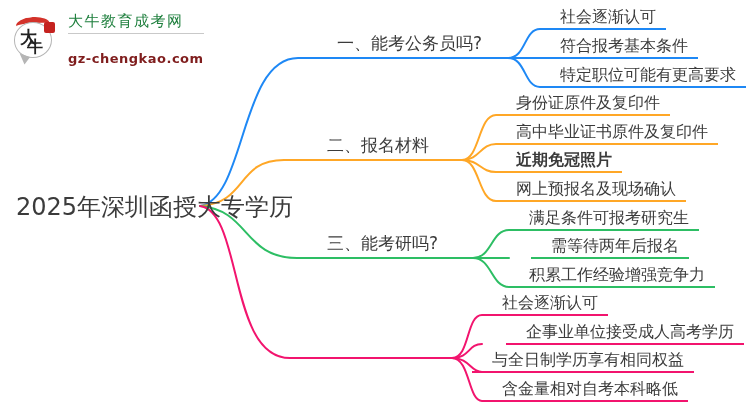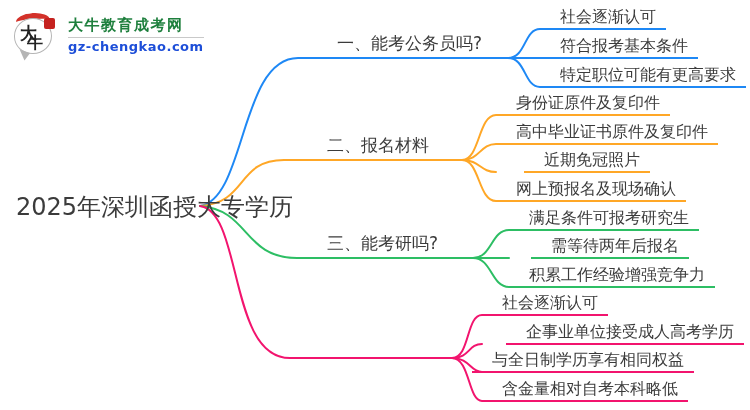--- a/index.html
+++ b/index.html
@@ -19,23 +19,23 @@
             border-top:9px solid #b5b5b5; transform:rotate(18deg); }
   .beret { position:absolute; left:4px; top:1px; width:34px; height:16px;
            border-top:6px solid #d3322a; border-radius:50%; transform:rotate(-4deg); }
   .seal { position:absolute; right:3px; top:6px; width:11px; height:11px; background:#c5221f;
           border-radius:2px; color:#fff; font-size:6px; line-height:11px; text-align:center; }
   .logo-da  { position:absolute; left:8px;  top:10px; font-size:17px; font-weight:bold; color:#222;
               font-family:"DejaVu Serif","Liberation Serif",serif; }
   .logo-niu { position:absolute; left:15px; top:21px; font-size:16px; font-weight:bold; color:#222;
               font-family:"DejaVu Serif","Liberation Serif",serif; }
   .logo-text { margin-left:10px; }
-  .logo-title { font-size:15px; font-weight:bold; color:#1e7f3d; letter-spacing:1.5px; }
-  .logo-url { font-size:13px; font-weight:bold; color:#1d4ed8; border-top:1px solid #c9c9c9;
-              margin-top:2px; padding-top:1px; letter-spacing:.5px; }
+  .logo-title { font-size:15px; font-weight:normal; color:#1e7f3d; letter-spacing:1.5px; }
+  .logo-url { font-size:13px; font-weight:bold; color:#7f1d1d; border-top:1px solid #c9c9c9;
+              margin-top:2px; padding-top:17px; letter-spacing:.5px; }
 
   
   .node { position:absolute; color:#3b3b3b; white-space:nowrap; }
   .root-label { font-size:24px; line-height:22px; }
   .branch-label { font-size:17px; line-height:22px; }
   .child-label { font-size:16px; line-height:21px; padding:0 10px 1px 20px; border-bottom:2px solid; }
 </style>
 </head>
 <body>
 
@@ -86,21 +86,21 @@
   <div class="node branch-label" style="left:337px; top:32px;">一、能考公务员吗?</div>
   <div class="node branch-label" style="left:327px; top:134px;">二、报名材料</div>
   <div class="node branch-label" style="left:327px; top:232px;">三、能考研吗?</div>
 
   <div class="node child-label" style="left: 540px; top: 6px; border-bottom-color: rgb(30, 136, 245);">社会逐渐认可</div>
   <div class="node child-label" style="left: 540px; top: 35px; border-bottom-color: rgb(30, 136, 245);">符合报考基本条件</div>
   <div class="node child-label" style="left: 540px; top: 64px; border-bottom-color: rgb(30, 136, 245);">特定职位可能有更高要求</div>
 
   <div class="node child-label" style="left: 496px; top: 92px; border-bottom-color: rgb(255, 167, 38);">身份证原件及复印件</div>
   <div class="node child-label" style="left: 496px; top: 121px; border-bottom-color: rgb(255, 167, 38);">高中毕业证书原件及复印件</div>
-  <div class="node child-label" style="left: 524px; top: 149px; border-bottom-color: rgb(255, 167, 38);">近期免冠照片</div>
+  <div class="node child-label" style="left: 496px; top: 149px; border-bottom-color: rgb(255, 167, 38); font-weight: bold;">近期免冠照片</div>
   <div class="node child-label" style="left: 496px; top: 178px; border-bottom-color: rgb(255, 167, 38);">网上预报名及现场确认</div>
 
   <div class="node child-label" style="left: 509px; top: 207px; border-bottom-color: rgb(45, 190, 100);">满足条件可报考研究生</div>
   <div class="node child-label" style="left: 531px; top: 235px; border-bottom-color: rgb(45, 190, 100);">需等待两年后报名</div>
   <div class="node child-label" style="left: 509px; top: 264px; border-bottom-color: rgb(45, 190, 100);">积累工作经验增强竞争力</div>
 
   <div class="node child-label" style="left: 482px; top: 292px; border-bottom-color: rgb(242, 20, 110);">社会逐渐认可</div>
   <div class="node child-label" style="left: 506px; top: 321px; border-bottom-color: rgb(242, 20, 110);">企事业单位接受成人高考学历</div>
   <div class="node child-label" style="left: 472px; top: 349px; border-bottom-color: rgb(242, 20, 110);">与全日制学历享有相同权益</div>
   <div class="node child-label" style="left: 482px; top: 378px; border-bottom-color: rgb(242, 20, 110);">含金量相对自考本科略低</div>

